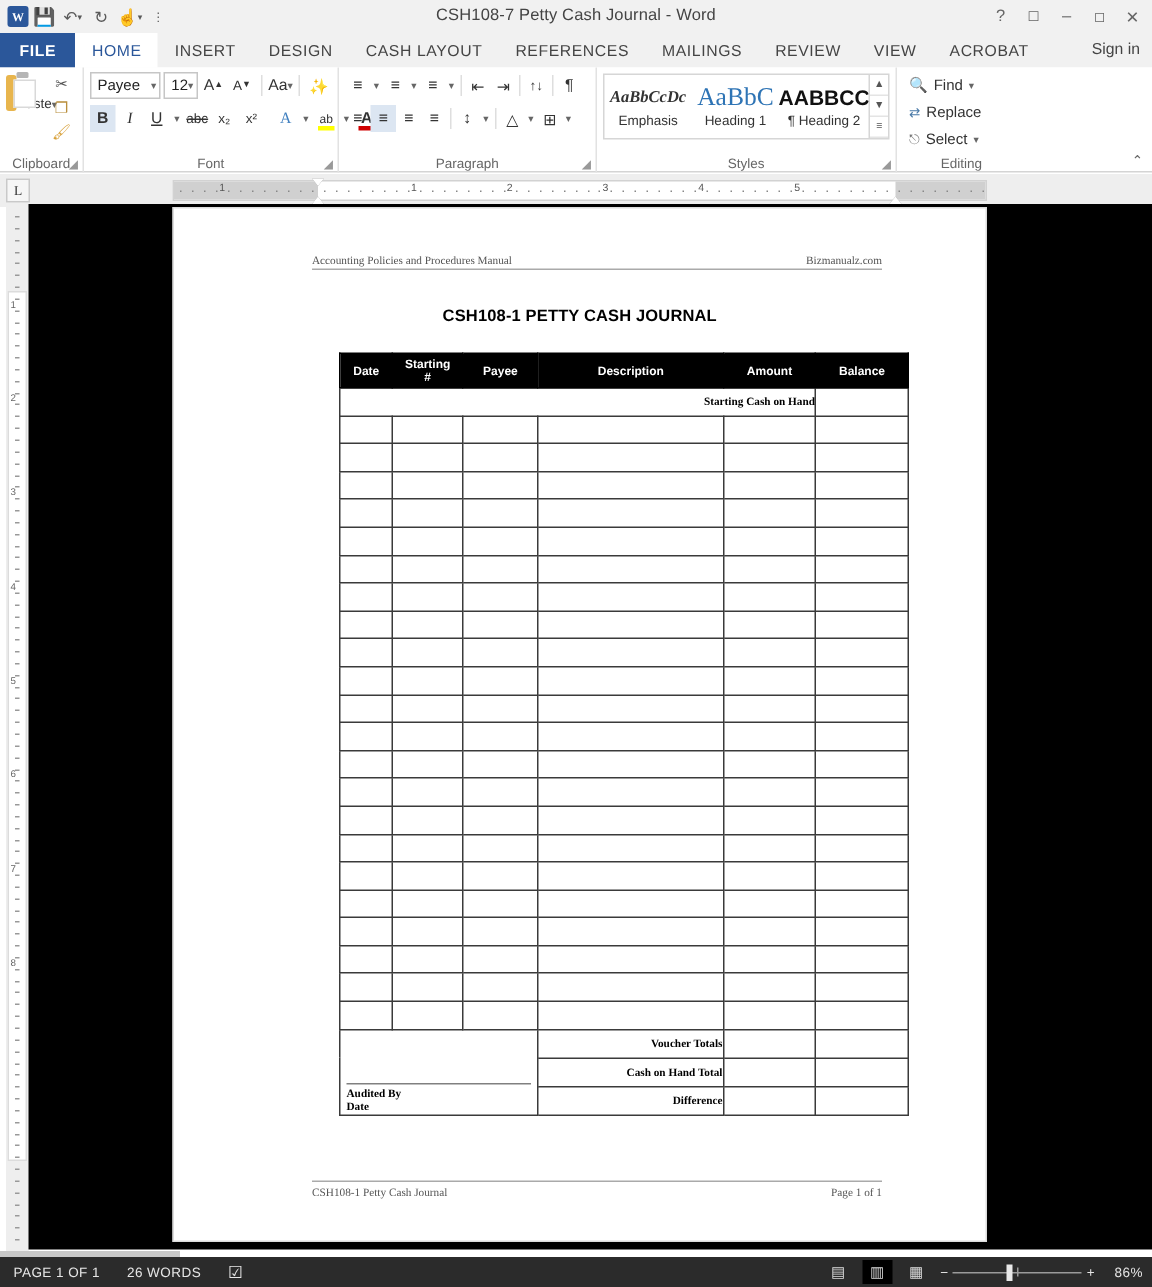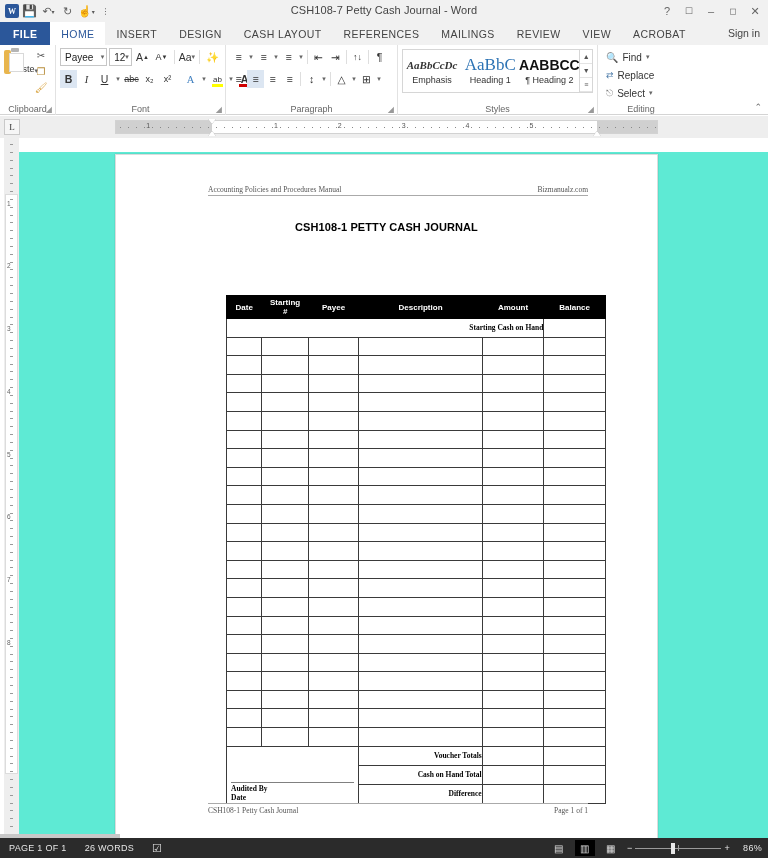--- a/index.html
+++ b/index.html
@@ -212,22 +212,22 @@
   }
   .vr-track {
     position:absolute; left:0; top:0; width:15px; height:697px; background:#eeeeee;
   }
   .vr-page { position:absolute; left:1px; width:13px; background:#ffffff; border:1px solid #dcdcdc; }
   .vr-num { position:absolute; left:3px; font-size:6.5px; color:#666; }
   .vr-tick { position:absolute; left:6px; width:3px; height:1px; background:#999; }
 
   
   .docarea {
-    position:absolute; left:19px; top:152px; width:749px; height:697px;
-    background:#5eead4; overflow:hidden;
+    position:absolute; left:19px; top:136px; width:749px; height:697px;
+    background:#000000; overflow:hidden;
   }
   .page {
     position:absolute; left:96px; top:2px; width:543px; height:690px;
     background:#ffffff; box-shadow: 0 0 1px rgba(0,0,0,.25);
     border:1px solid #dcdcdc;
   }
   .doc-header {
     position:absolute; left:92px; top:30px; width:380px;
     border-bottom:1px solid #aaaaaa; padding-bottom:1px;
     display:flex; justify-content:space-between;
@@ -237,21 +237,20 @@
     position:absolute; left:0; top:66px; width:100%; text-align:center;
     font-size:11px; font-weight:bold; color:#000;
     font-family:"Liberation Sans", sans-serif; letter-spacing:.1px;
   }
 
   
   .pctable {
     position:absolute; left:110px; top:96px; width:380px;
     border-collapse: collapse;
     font-family:"Liberation Serif", serif;
-    margin-top:44px;
   }
   .pctable td, .pctable th { border:1px solid #3a3a3a; padding:0; }
   .pctable thead th {
     background:#000000; color:#ffffff;
     font-family:"Liberation Sans", sans-serif;
     font-size:8px; font-weight:bold; height:23px; text-align:center;
     border:1px solid #000; line-height:9px;
   }
   .c-date { width:35px; } .c-vouch { width:46px; } .c-payee { width:50px; }
   .c-desc { width:122px; } .c-amt { width:61px; } .c-bal { width:61px; }

